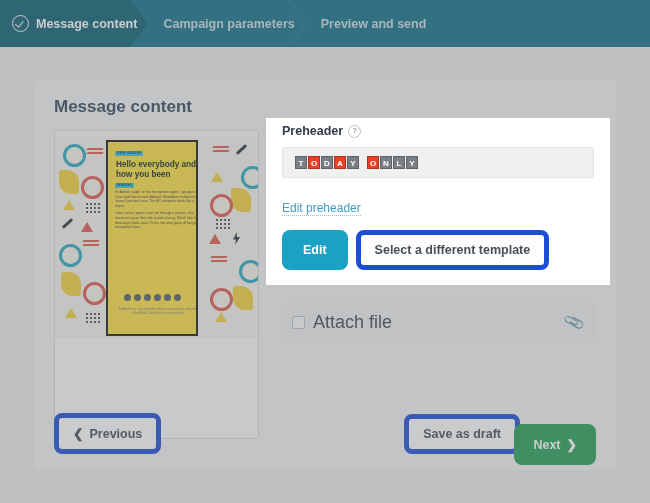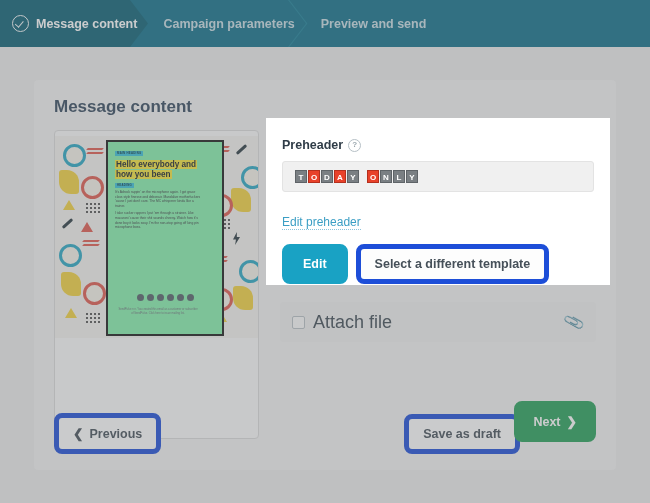--- a/index.html
+++ b/index.html
@@ -162,23 +162,23 @@
     width: 13px; height: 3px;
     background: #2b3a42;
     transform: rotate(-42deg);
     border-radius: 2px;
   }
 
   
   .letter {
     position: absolute;
     left: 51px; top: 4px;
-    width: 118px;
+    width: 92px;
     height: 196px;
-    background: #86efac;
+    background: #fde047;
     border: 2px solid #1a1a1a;
     box-sizing: border-box;
     overflow: hidden;
   }
   .lbl-tag {
     position: absolute;
     background: #39c0d8;
     color: #0c3b45;
     font-size: 2.8px;
     font-weight: bold;
@@ -279,21 +279,21 @@
     padding: 8px 14px;
     cursor: pointer;
     display: inline-flex;
     align-items: center;
     gap: 6px;
     box-sizing: border-box;
   }
   .btn-prev { position: absolute; left: 20px; bottom: 16px; }
   .btn-draft { position: absolute; right: 96px; bottom: 16px; }
   .btn-next {
-    position: absolute; right: 20px; bottom: 28px;
+    position: absolute; right: 20px; bottom: 5px;
     background: #27a05a;
     border-color: #27a05a;
     color: #fff;
   }
 
   
   .dim {
     position: absolute;
     left: 0; top: 0;
     width: 650px; height: 503px;
@@ -303,21 +303,21 @@
   }
 
   
   .spot {
     position: absolute;
     left: 266px; top: 118px;
     width: 344px;
     height: 167px;
     background: #ffffff;
     z-index: 10;
-    padding: 20px 16px;
+    padding: 6px 16px;
     box-sizing: border-box;
   }
   .ph-title {
     font-size: 12.5px;
     font-weight: bold;
     color: #2f3c47;
     display: flex;
     align-items: center;
     gap: 5px;
   }

